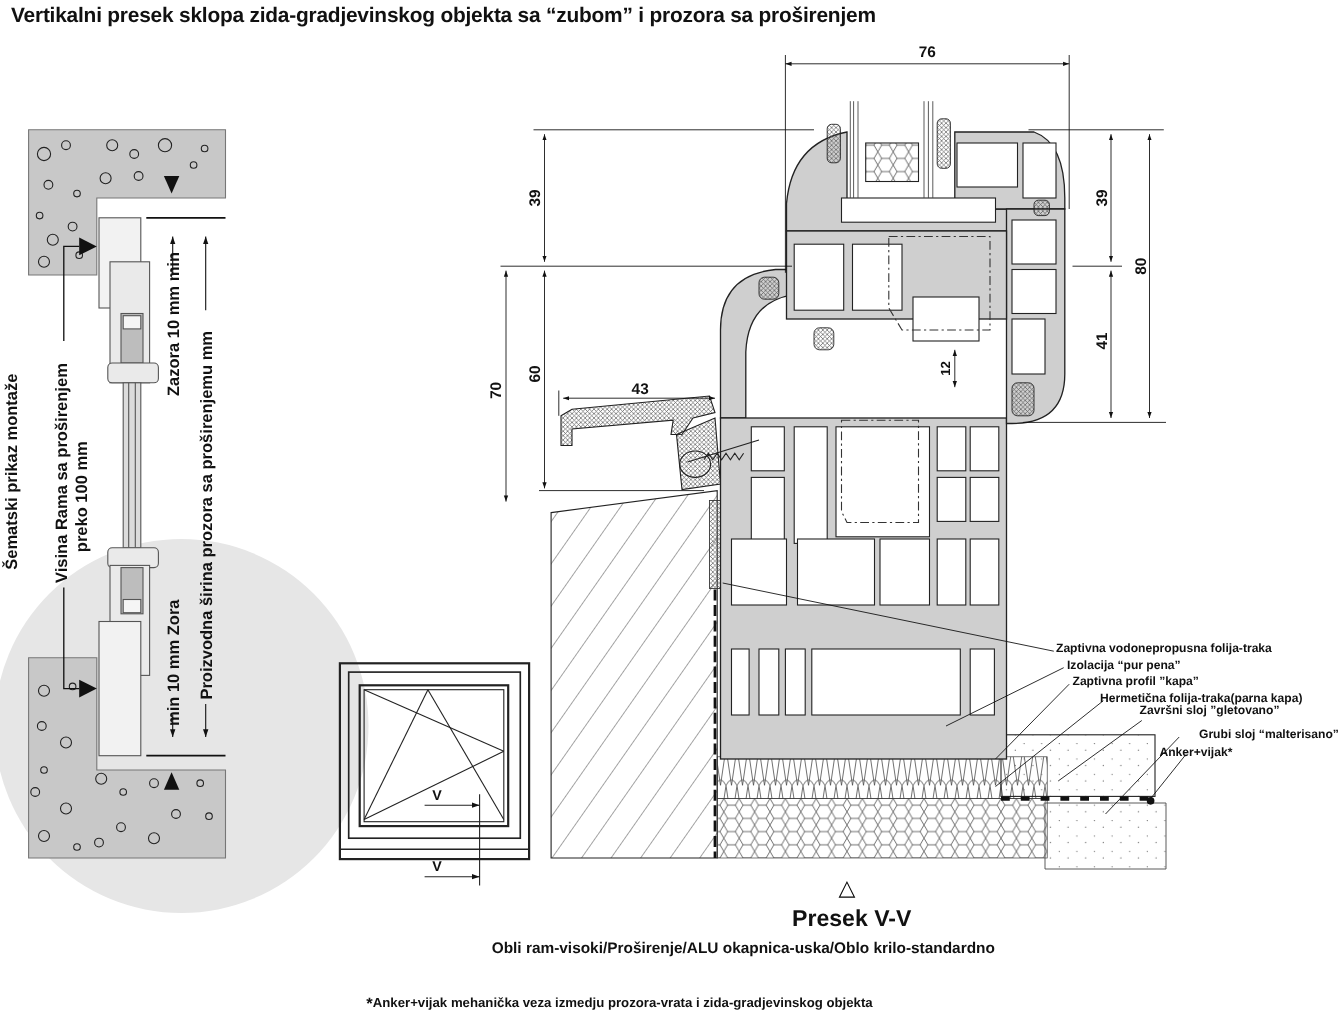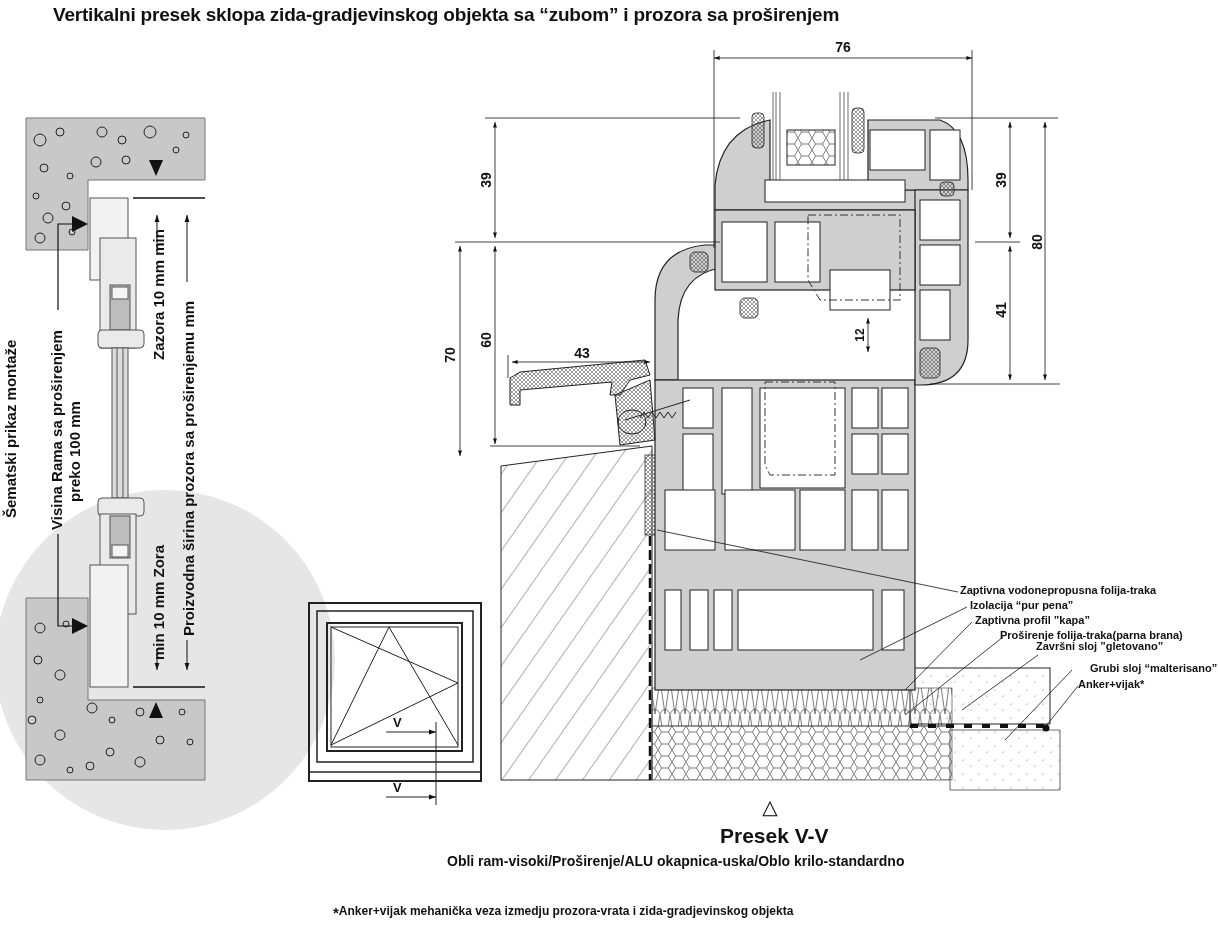--- a/index.html
+++ b/index.html
@@ -1,19 +1,19 @@
 <!DOCTYPE html>
 <html><head>
 <meta charset="utf-8">
 <style>
   html, body { margin:0; padding:0; background:#ffffff; }
   body { width:1218px; height:927px; position:relative; overflow:hidden;
          font-family:"Liberation Sans", "DejaVu Sans", sans-serif; color:#111; }
   .title { position:absolute; left:10px; top:4px; font-size:19px; font-weight:bold;
-           font-family:"Liberation Sans", sans-serif; letter-spacing:-0.2px; white-space:nowrap;margin-left:43px; }
+           font-family:"Liberation Sans", sans-serif; letter-spacing:-0.2px; white-space:nowrap; }
   svg { position:absolute; left:0; top:0; }
   .cap1 { position:absolute; left:720px; top:824px; font-size:21px; font-weight:bold; white-space:nowrap;text-align:right; }
   .cap2 { position:absolute; left:447px; top:853px; font-size:14px; font-weight:bold; white-space:nowrap; }
   .footnote { position:absolute; left:333px; top:904px; font-size:12px; font-weight:bold; white-space:nowrap; }
   .footnote .star { font-size:15px; vertical-align:top; }
   .lbl { position:absolute; font-size:11px; font-weight:bold; white-space:nowrap; }
   .rot { position:absolute; font-size:15px; font-weight:bold; white-space:nowrap;
          transform-origin:0 0; transform:rotate(-90deg); }
   .dimtxt { font-family:"Liberation Sans", sans-serif; font-size:14px; font-weight:bold; fill:#111; }
 </style>
@@ -275,20 +275,20 @@
 <div class="rot" style="left:2px; top:518px;">Šematski prikaz montaže</div>
 <div class="rot" style="left:48px; top:530px;">Visina Rama sa proširenjem</div>
 <div class="rot" style="left:66px; top:502px;">preko 100 mm</div>
 <div class="rot" style="left:150px; top:360px;">Zazora 10 mm min</div>
 <div class="rot" style="left:150px; top:660px;">min 10 mm  Zora</div>
 <div class="rot" style="left:180px; top:636px;">Proizvodna širina prozora sa proširenjemu mm</div>
 
 <div class="lbl" style="left:960px; top:584px;">Zaptivna vodonepropusna folija-traka</div>
 <div class="lbl" style="left:970px; top:599px;">Izolacija “pur pena”</div>
 <div class="lbl" style="left:975px; top:614px;">Zaptivna profil ”kapa”</div>
-<div class="lbl" style="left:1000px; top:629px;">Proširenje folija-traka(parna brana)</div>
+<div class="lbl" style="left:1000px; top:629px;">Hermetična folija-traka(parna kapa)</div>
 <div class="lbl" style="left:1036px; top:640px;">Završni sloj ”gletovano”</div>
 <div class="lbl" style="left:1070px; top:662px;padding-left:20px;">Grubi sloj “malterisano”</div>
-<div class="lbl" style="left:1078px; top:678px;">Anker+vijak*</div>
+<div class="lbl" style="left:1054px; top:678px;">Anker+vijak*</div>
 
 <div class="cap1">Presek V-V</div>
 <div class="cap2">Obli ram-visoki/Proširenje/ALU okapnica-uska/Oblo krilo-standardno</div>
 <div class="footnote"><span class="star">*</span><span>Anker+vijak mehanička veza izmedju prozora-vrata i zida-gradjevinskog objekta</span></div>
 
 </body></html>

